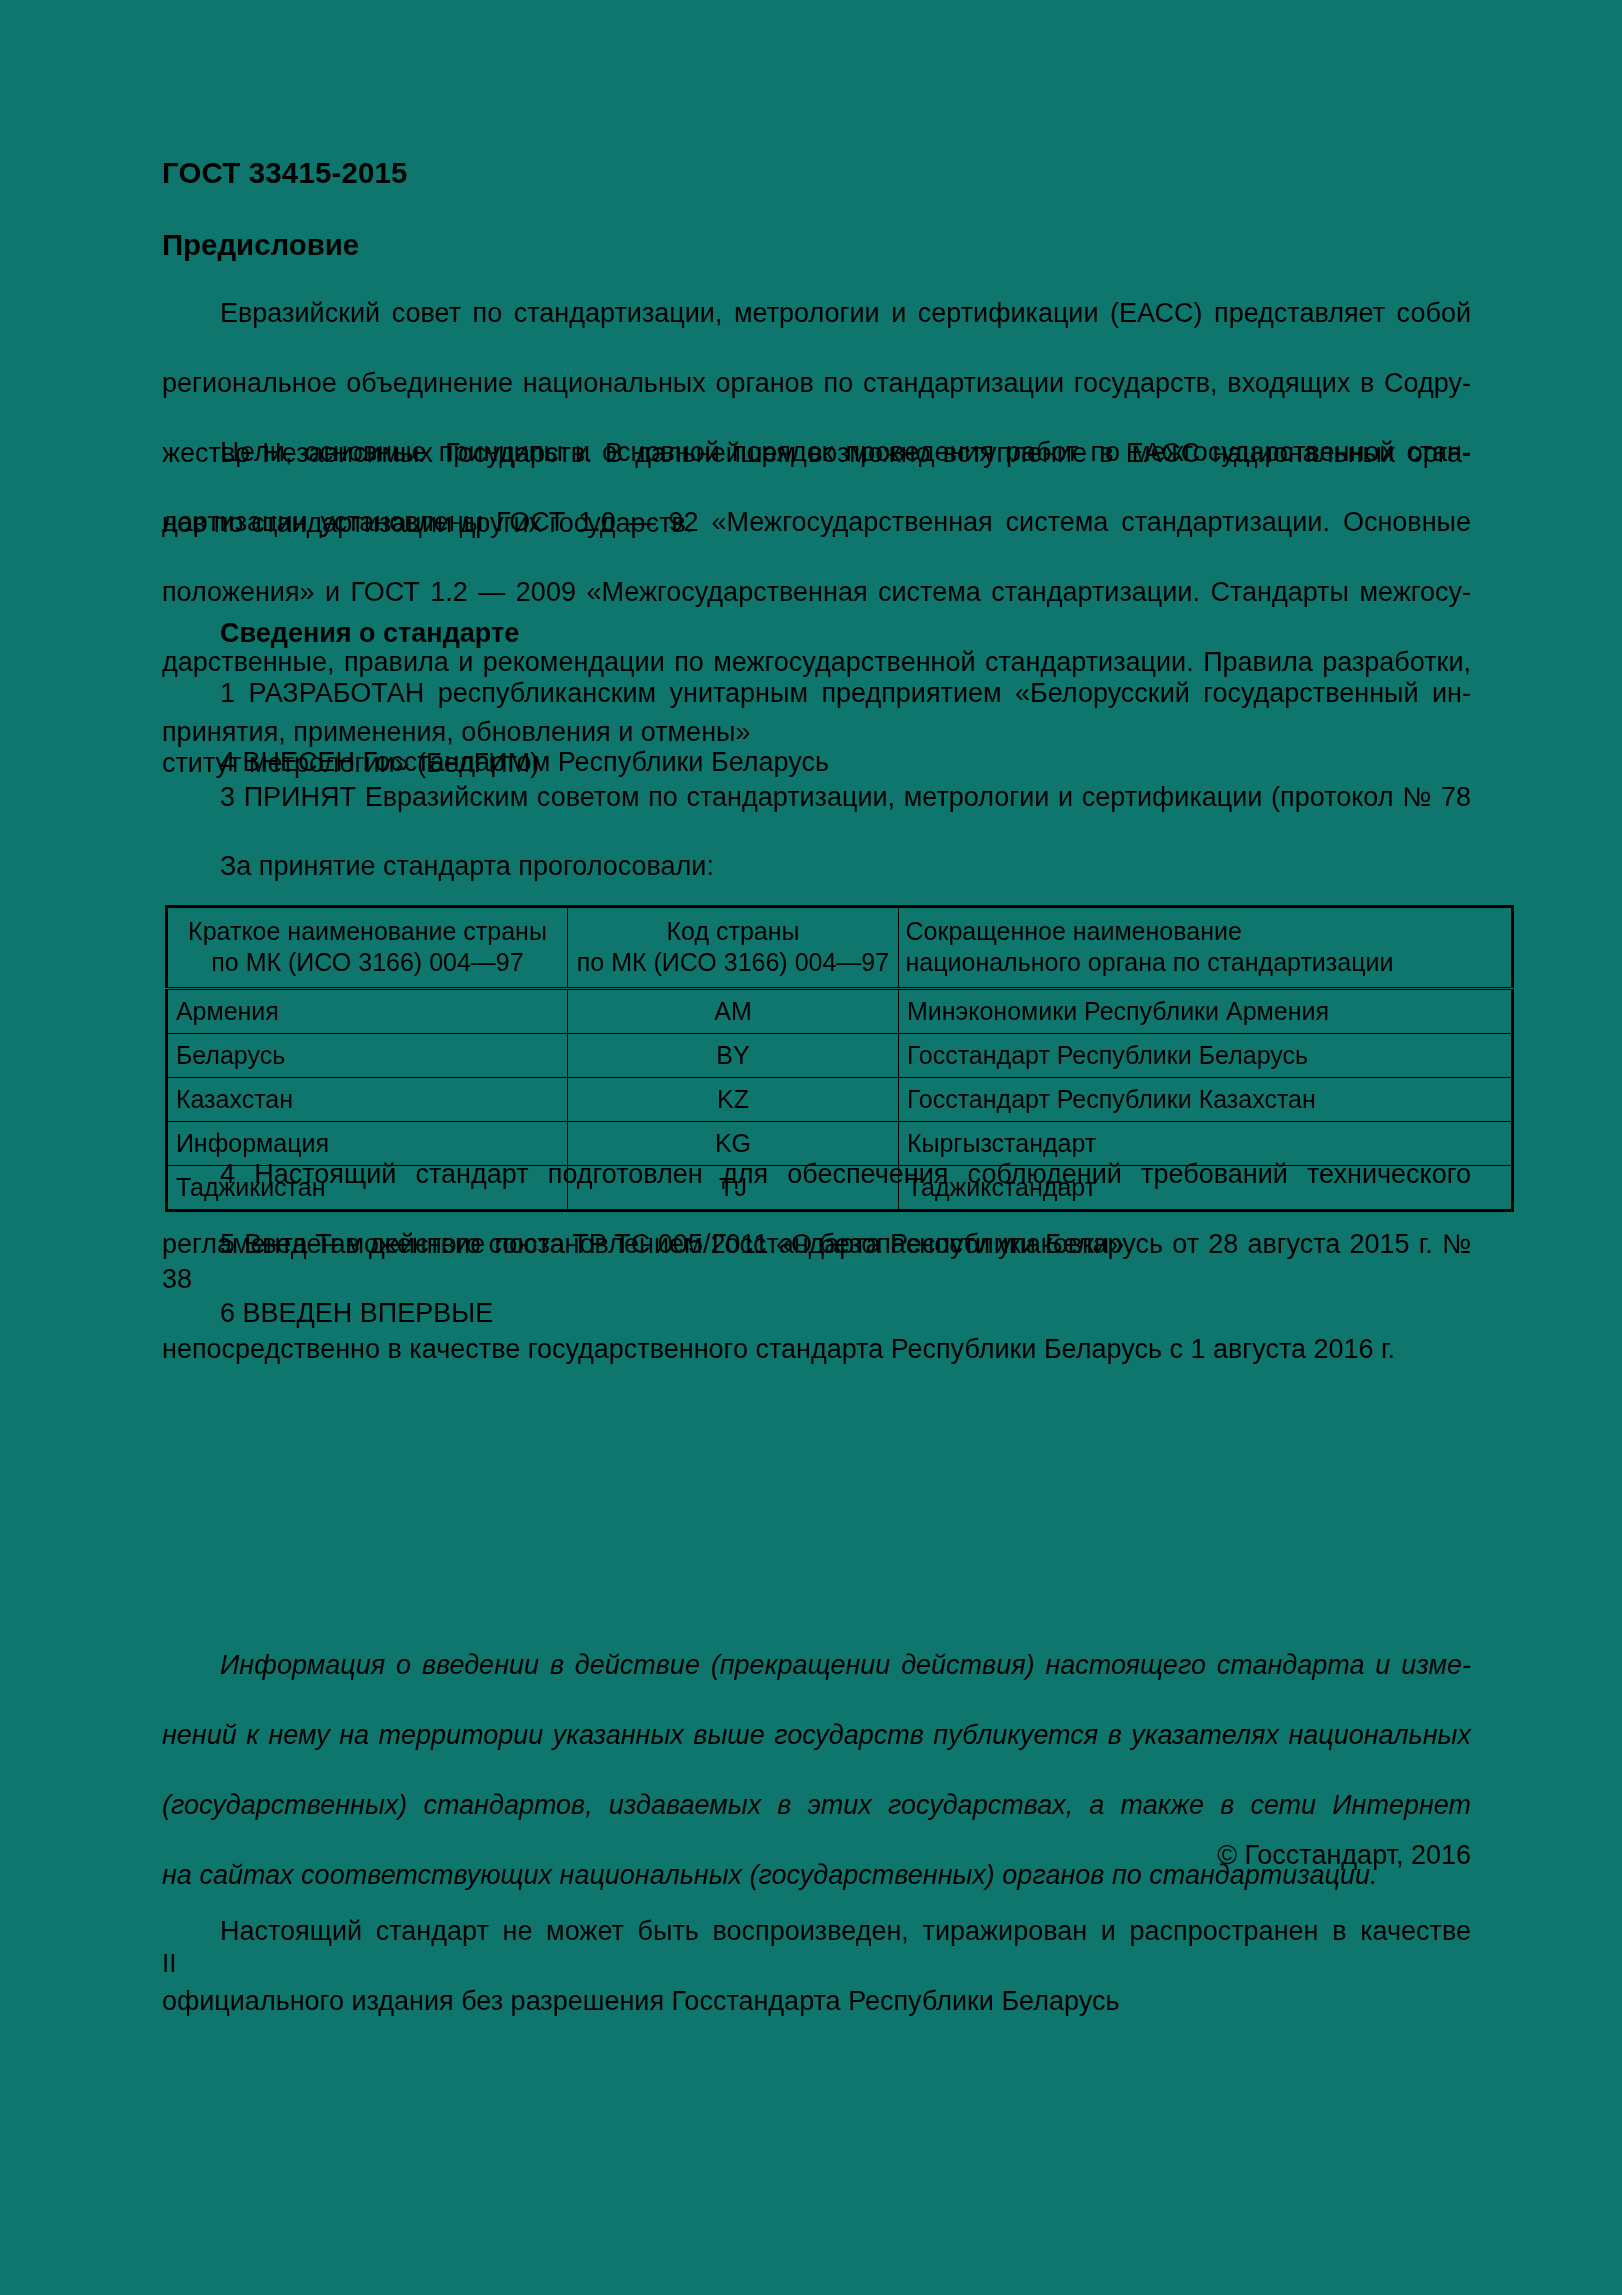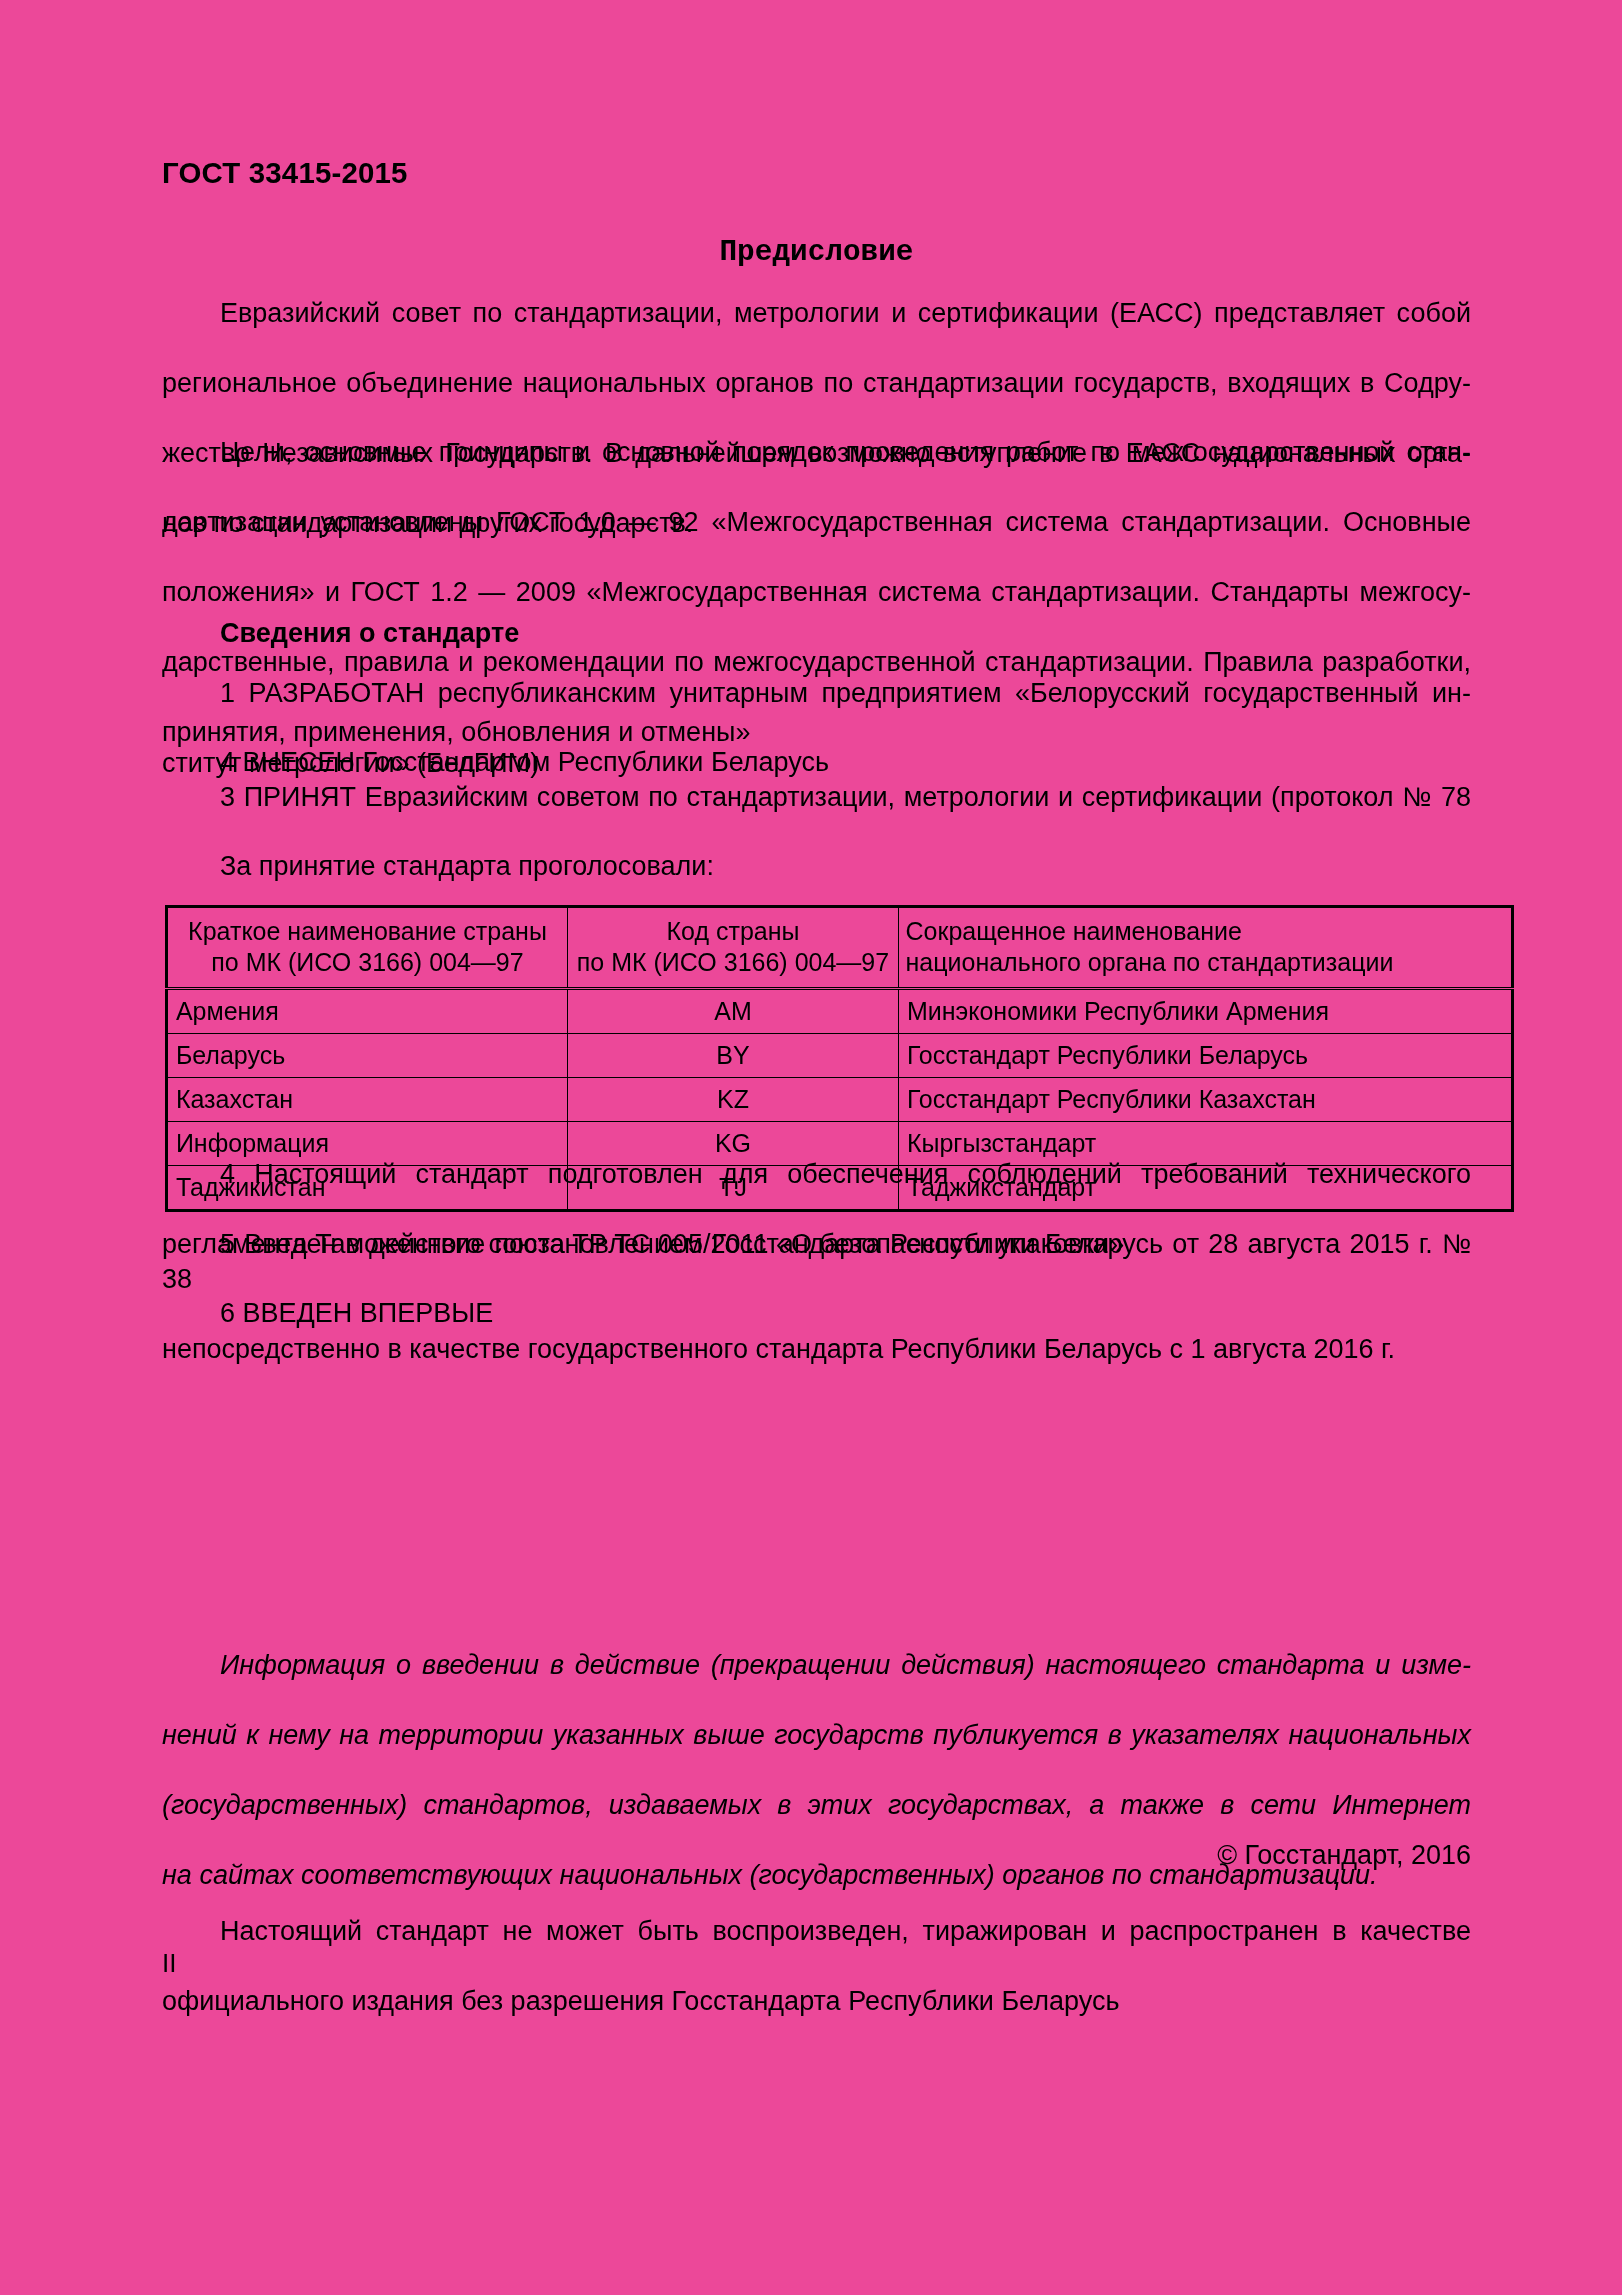--- a/index.html
+++ b/index.html
@@ -5,21 +5,21 @@
 <style>
   html, body {
     margin: 0;
     padding: 0;
     background: #ffffff;
   }
   .page {
     position: relative;
     width: 1623px;
     height: 2295px;
-    background: #ec4899;
+    background: #0f766e;
     margin: 0 auto;
     font-family: "Liberation Sans", sans-serif;
     color: #000000;
     overflow: hidden;
     box-sizing: border-box;
   }
 
   
   .doc-header {
     position: absolute;
@@ -28,26 +28,25 @@
     font-size: 29.4px;
     font-weight: bold;
     letter-spacing: 0.2px;
     white-space: nowrap;
   }
 
   
   .section-title {
     position: absolute;
     left: 162px;
-    top: 236px;
-    width: 1309px;
-    text-align: center;
+    top: 228px;
+    width: 1309px;
+    text-align: left;
     font-size: 29.4px;
     font-weight: bold;
-    font-family: Liberation Mono, monospace;
   }
 
   
   .para {
     position: absolute;
     left: 162px;
     width: 1309px;
     font-size: 27px;
     line-height: 35px;
     text-align: justify;

